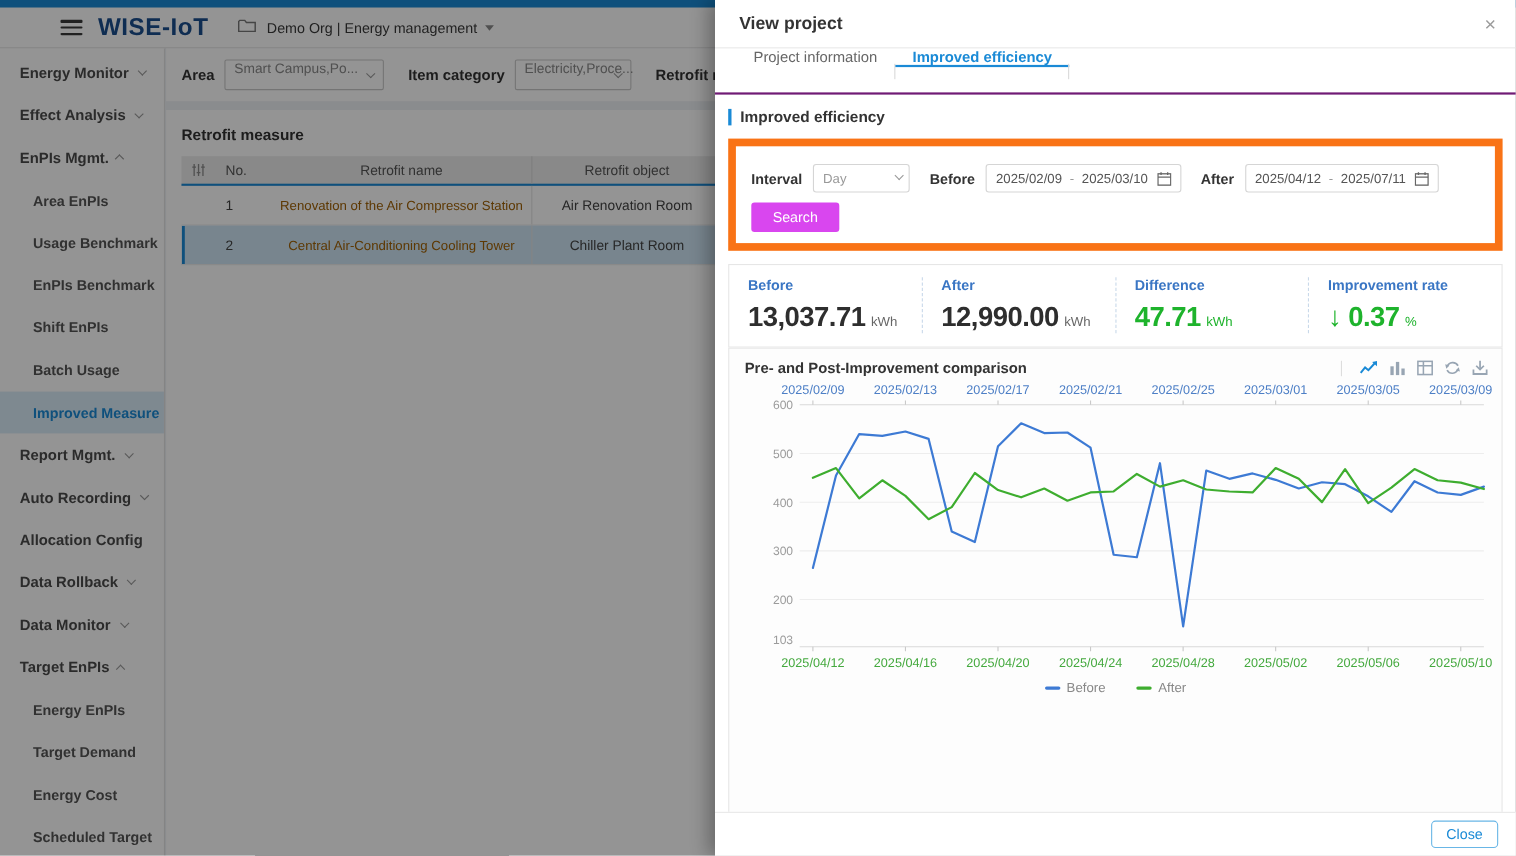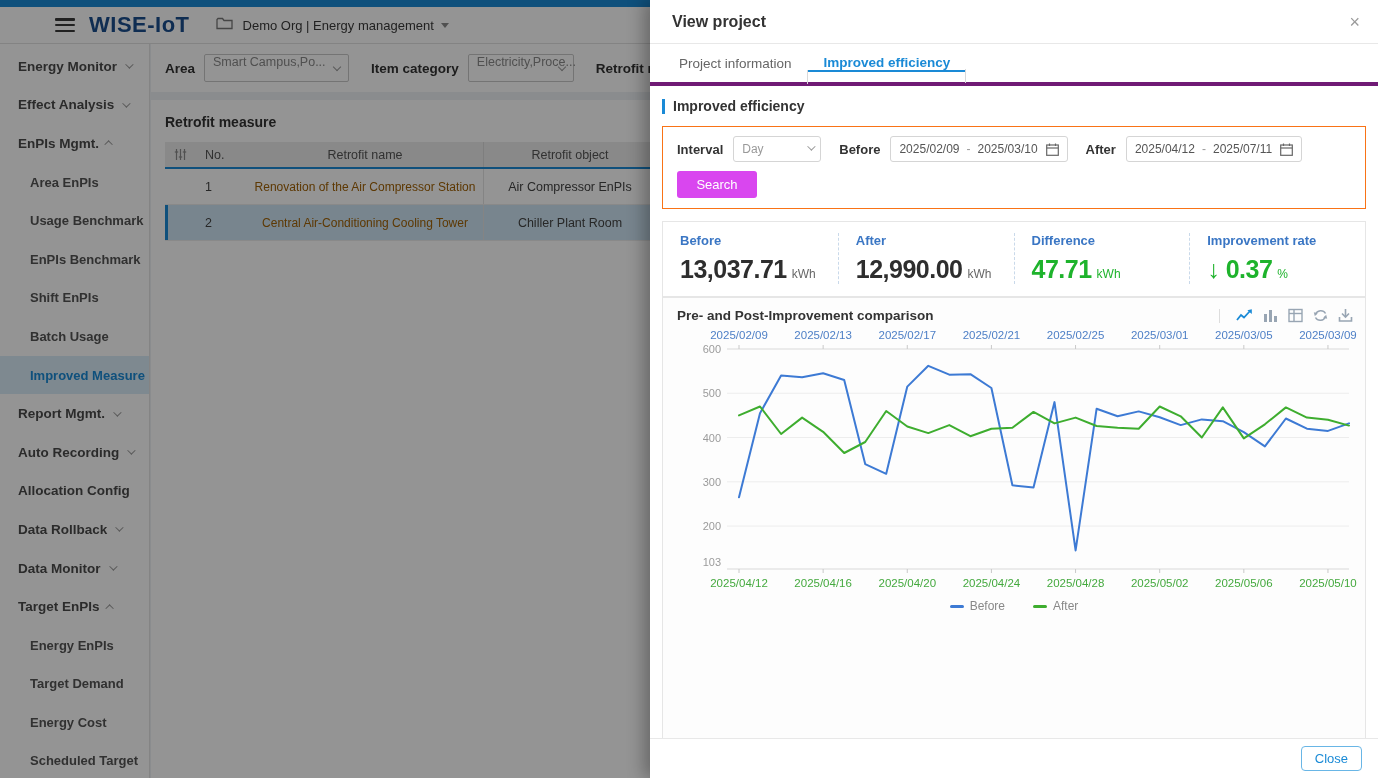--- a/index.html
+++ b/index.html
@@ -43,30 +43,30 @@
   .c-obj{width:172px;text-align:center}
   .linkcell{color:#a16207;cursor:pointer;font-size:12px}
 
   .overlay{position:absolute;inset:0;background:rgba(0,0,0,.42)}
 
   
   .panel{position:absolute;top:0;right:0;width:728px;height:778px;background:#fff;box-shadow:-6px 0 16px rgba(0,0,0,.3)}
   .p-header{height:44px;border-bottom:1px solid #e8e8e8;display:flex;align-items:center;padding:0 18px 0 22px}
   .p-title{font-size:16px;font-weight:700;color:#333;flex:1}
   .p-close{font-size:18px;color:#9b9b9b;cursor:pointer;line-height:1}
-  .p-tabs{height:42px;border-bottom:4px solid #701a75;display:flex;align-items:center;padding-left:13px}
+  .p-tabs{height:42px;border-bottom:2px solid #701a75;display:flex;align-items:flex-start;padding-left:19px}
   .p-tab{padding:0 16px;display:flex;align-items:center;font-size:13.5px;color:#666;cursor:pointer;position:relative}
   .p-tab::after{content:"";position:absolute;right:0;top:14px;height:14px;width:1px;background:#d9d9d9}
   .p-tab.active{color:#1a8ad6;font-weight:700;border-bottom:2px solid #1a8ad6}
   .p-body{padding:10px 12px 0 12px}
   .sec-head{display:flex;align-items:center;margin:2px 0 12px 0}
   .sec-bar{width:3px;height:15px;background:#1a8ad6;margin-right:8px}
   .sec-text{font-size:14px;font-weight:700;color:#333}
 
-  .filter-card{border:1px solid #f97316;padding:9px 14px 10px 14px}
+  .filter-card{border:7px solid #f97316;padding:16px 14px 10px 14px}
   .f-row{display:flex;align-items:center}
   .p-label{font-size:13px;font-weight:700;color:#333;margin-right:10px;white-space:nowrap}
   .p-select{width:88px;height:26px;border:1px solid #d5d5d5;border-radius:3px;background:#fff;display:flex;align-items:center;padding:0 18px 0 8px;font-size:12px;color:#999;position:relative;cursor:pointer}
   .p-select .chev{position:absolute;right:7px;margin:0;top:8px}
   .datebox{height:26px;border:1px solid #d5d5d5;border-radius:3px;display:flex;align-items:center;padding:0 8px;font-size:12px;color:#555;cursor:pointer;white-space:nowrap}
   .datebox .dsep{margin:0 7px;color:#999}
   .datebox svg{margin-left:8px}
   .ml18{margin-left:18px}
   .search-btn{margin-top:9px;width:80px;height:27px;background:#d946ef;color:#fff;font-size:13px;border:none;border-radius:3px;cursor:pointer;font-family:inherit}
 
@@ -215,21 +215,21 @@
           <span class="c-no">No.</span>
           <span class="c-name">Retrofit name</span>
           <span class="c-obj">Retrofit object</span>
         </div>
         <div class="trow">
           <span class="c-ic"></span>
           <span class="c-no">1</span>
           <span class="c-name">
               <span class="linkcell">Renovation of the Air Compressor Station</span>
             </span>
-          <span class="c-obj">Air Compressor EnPIs</span>
+          <span class="c-obj">Air Renovation Room</span>
         </div>
         <div class="trow selected">
           <span class="c-ic"></span>
           <span class="c-no">2</span>
           <span class="c-name">
               <span class="linkcell">Central Air-Conditioning Cooling Tower</span>
             </span>
           <span class="c-obj">Chiller Plant Room</span>
         </div>
       </div>

